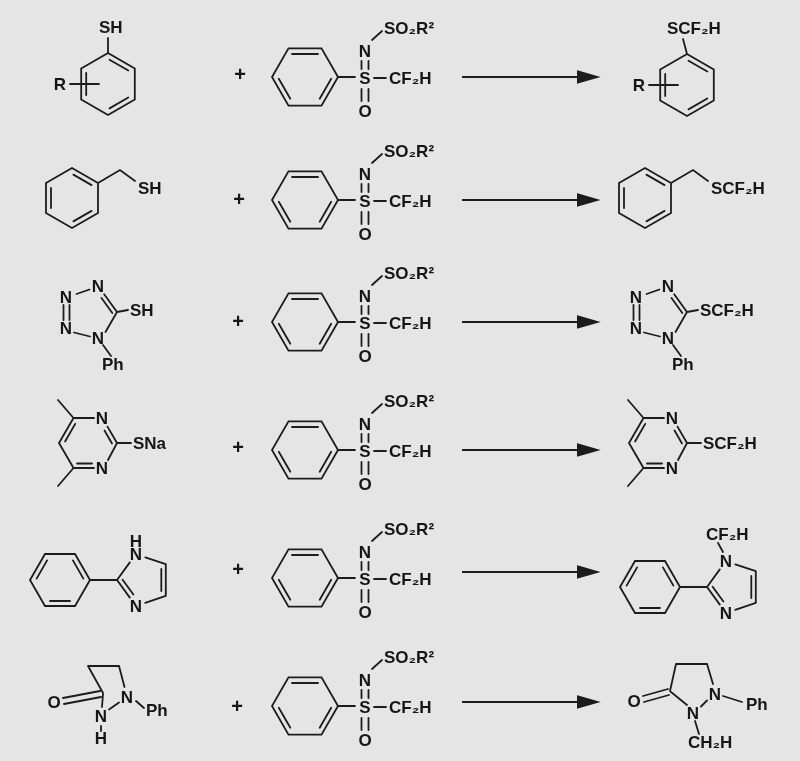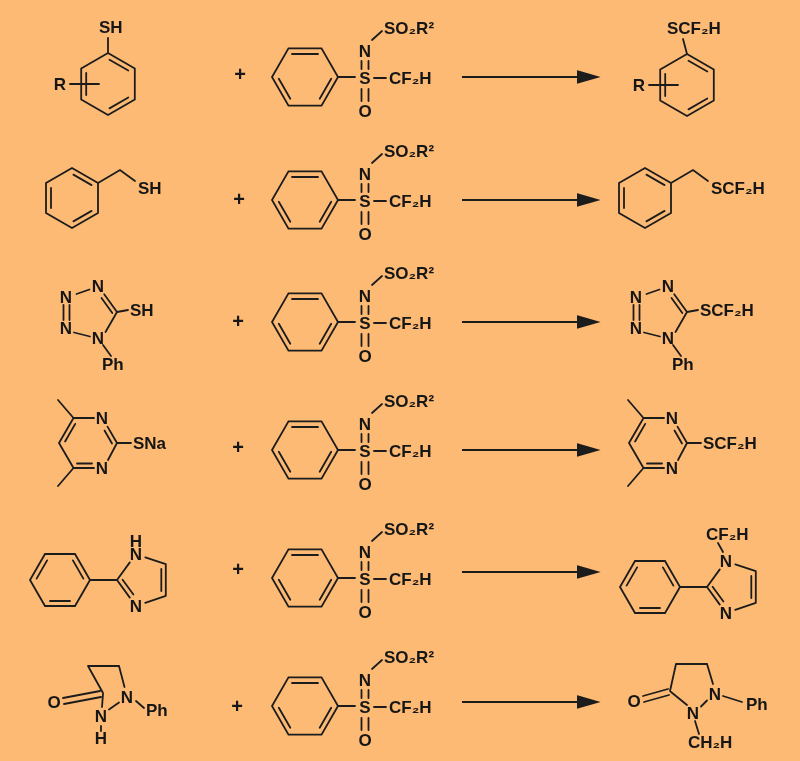--- a/index.html
+++ b/index.html
@@ -1,19 +1,19 @@
 <!DOCTYPE html>
 <html><head>
 <meta charset="utf-8">
 <style>
   html,body{margin:0;padding:0;background:#ffffff;}
   .canvas{
     position:relative;
     width:800px;height:761px;
-    background:#fdba74;
+    background:#e5e5e5;
     font-family:"Liberation Sans",sans-serif;
   }
   svg{display:block;}
   .bond{stroke:#1c1c1c;stroke-width:1.8;fill:none;stroke-linecap:round;}
   .arrowpath{stroke:#1c1c1c;stroke-width:2;fill:#1c1c1c;}
   text{
     font-family:"Liberation Sans",sans-serif;
     font-weight:600;
     font-size:17px;
     fill:#161616;

